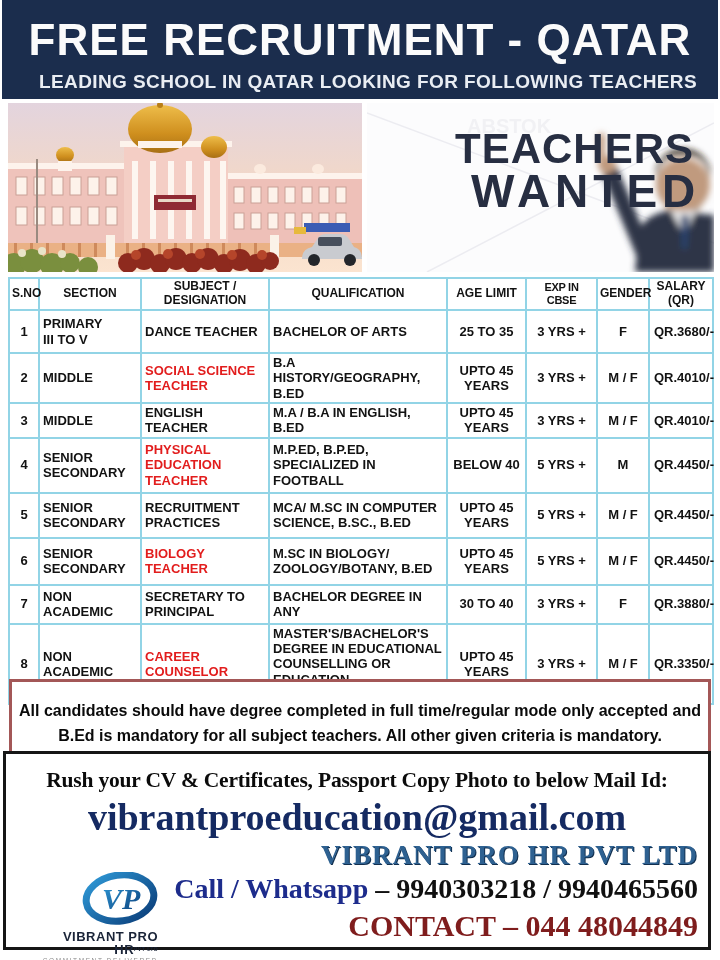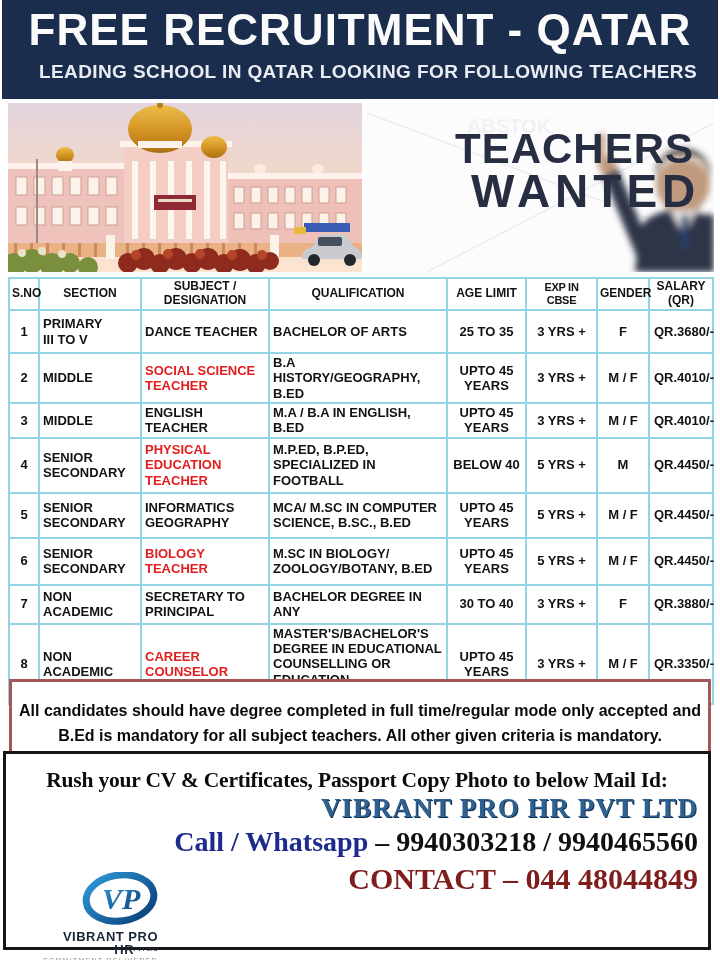--- a/index.html
+++ b/index.html
@@ -1,21 +1,21 @@
 <!DOCTYPE html>
 <html><head>
 <meta charset="utf-8">
 <style>
   html,body{margin:0;padding:0;}
   body{width:720px;height:960px;position:relative;background:#fff;font-family:"Liberation Sans",sans-serif;}
   .page{position:absolute;inset:0;background:#fff;overflow:hidden;}
 
   
   .header{position:absolute;top:0;left:2px;right:2px;height:99px;background:#1b2d4d;text-align:center;}
-  .header .title{font-size:44px;font-weight:bold;color:#fbfbfb;letter-spacing:1px;line-height:56px;margin-top:2px;}
+  .header .title{font-size:44px;font-weight:bold;color:#fbfbfb;letter-spacing:1px;line-height:56px;margin-top:12px;}
   .header .subtitle{font-size:19px;font-weight:bold;color:#e9edf3;letter-spacing:.4px;line-height:28px;padding-left:16px;}
 
   
   .hero{position:absolute;top:103px;left:8px;width:706px;height:169px;display:flex;gap:5px;}
   .school{width:354px;height:169px;flex:none;}
   .wanted{flex:1;height:169px;background:#fdfdfe;}
 
   
   .table-wrap{position:absolute;top:277px;left:8px;width:612px;}
   table{border-collapse:collapse;table-layout:fixed;width:704px;}
@@ -303,21 +303,21 @@
             <td class="col-subject red">PHYSICAL EDUCATION TEACHER</td>
             <td class="col-qual">M.P.ED, B.P.ED, SPECIALIZED IN FOOTBALL</td>
             <td class="col-age">BELOW 40</td>
             <td class="col-exp">5 YRS +</td>
             <td class="col-gender">M</td>
             <td class="col-salary">QR.4450/-</td>
           </tr>
           <tr>
             <td class="col-sno">5</td>
             <td class="col-section">SENIOR SECONDARY</td>
-            <td class="col-subject">INFORMATICS GEOGRAPHY</td>
+            <td class="col-subject">RECRUITMENT PRACTICES</td>
             <td class="col-qual">MCA/ M.SC IN COMPUTER SCIENCE, B.SC., B.ED</td>
             <td class="col-age">UPTO 45 YEARS</td>
             <td class="col-exp">5 YRS +</td>
             <td class="col-gender">M / F</td>
             <td class="col-salary">QR.4450/-</td>
           </tr>
           <tr>
             <td class="col-sno">6</td>
             <td class="col-section">SENIOR SECONDARY</td>
             <td class="col-subject red">BIOLOGY TEACHER</td>
@@ -350,20 +350,21 @@
         </tbody>
     </table>
   </div>
 
   <div class="note">
     <span>All candidates should have degree completed in full time/regular mode only accepted and B.Ed is mandatory for all subject teachers. All other given criteria is mandatory.</span>
   </div>
 
   <div class="footer">
     <div class="rush">Rush your CV &amp; Certificates, Passport Copy Photo to below Mail Id:</div>
+    <div class="email">vibrantproeducation@gmail.com</div>
 
     <div class="logo">
       <svg width="76" height="54" viewBox="0 0 76 54">
         <defs>
           <linearGradient id="lg" x1="0" y1="0" x2="1" y2="1">
             <stop offset="0" stop-color="#2f9ad8"></stop>
               <stop offset="1" stop-color="#0a3c78"></stop>
           </linearGradient>
         </defs>
         <ellipse cx="38" cy="26" rx="34" ry="23" fill="#ffffff" stroke="url(#lg)" stroke-width="7" transform="rotate(-8 38 26)"></ellipse>

